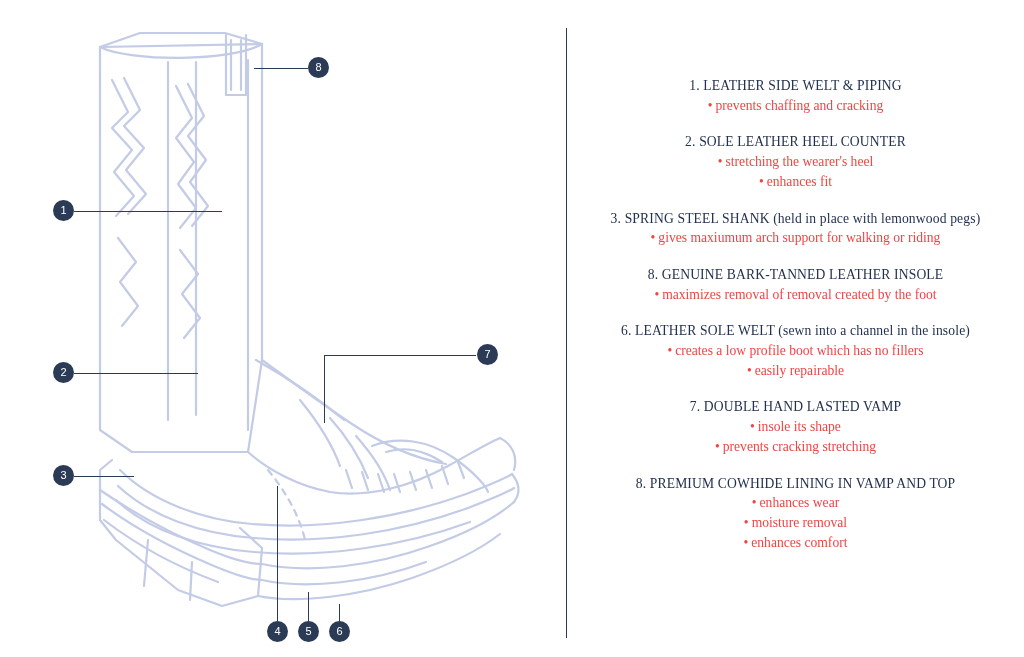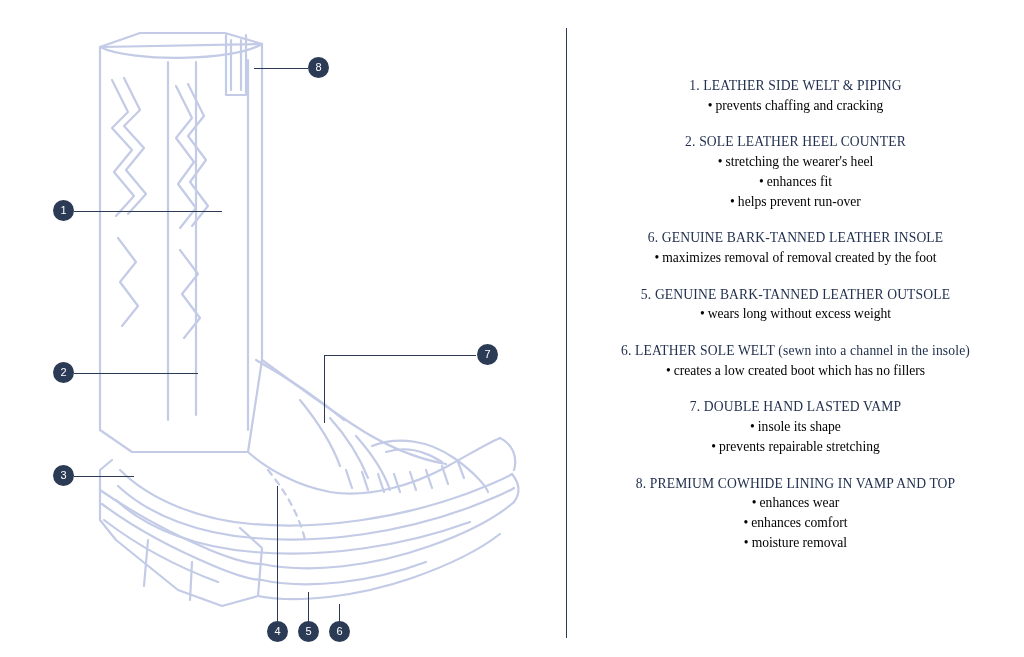--- a/index.html
+++ b/index.html
@@ -58,21 +58,21 @@
   .spec-heading {
     font-size: 13.6px;
     letter-spacing: 0.15px;
     line-height: 1.45;
     color: #22314f;
     white-space: nowrap;
   }
   .spec-bullet {
     font-size: 13.6px;
     line-height: 1.45;
-    color: #000000;
+    color: #ef4444;
     white-space: nowrap;
   }
   .spec-bullet .dot {
     margin-right: 3px;
   }
   
   .marker {
     position: absolute;
     width: 21px;
     height: 21px;
@@ -189,48 +189,46 @@
 
     <div class="spec-block">
       <div class="spec-heading">1. LEATHER SIDE WELT &amp; PIPING</div>
       <div class="spec-bullet"><span class="dot">•</span><span>prevents chaffing and cracking</span></div>
     </div>
 
     <div class="spec-block">
       <div class="spec-heading">2. SOLE LEATHER HEEL COUNTER</div>
       <div class="spec-bullet"><span class="dot">•</span><span>stretching the wearer's heel</span></div>
       <div class="spec-bullet"><span class="dot">•</span><span>enhances fit</span></div>
-      <div class="spec-bullet"><span class="dot">•</span><span>helps prevent run-over</span></div>
-    </div>
-
-    <div class="spec-block">
-    </div>
-
-    <div class="spec-block">
-      <div class="spec-heading">6. GENUINE BARK-TANNED LEATHER INSOLE</div>
+    </div>
+
+    <div class="spec-block">
+      <div class="spec-heading">3. SPRING STEEL SHANK (held in place with lemonwood pegs)</div>
+      <div class="spec-bullet"><span class="dot">•</span><span>gives maxiumum arch support for walking or riding</span></div>
+    </div>
+
+    <div class="spec-block">
+      <div class="spec-heading">8. GENUINE BARK-TANNED LEATHER INSOLE</div>
       <div class="spec-bullet"><span class="dot">•</span><span>maximizes removal of removal created by the foot</span></div>
     </div>
 
-    <div class="spec-block">
-      <div class="spec-heading">5. GENUINE BARK-TANNED LEATHER OUTSOLE</div>
-      <div class="spec-bullet"><span class="dot">•</span><span>wears long without excess weight</span></div>
-    </div>
 
     <div class="spec-block">
       <div class="spec-heading">6. LEATHER SOLE WELT (sewn into a channel in the insole)</div>
-      <div class="spec-bullet"><span class="dot">•</span><span>creates a low created boot which has no fillers</span></div>
+      <div class="spec-bullet"><span class="dot">•</span><span>creates a low profile boot which has no fillers</span></div>
+      <div class="spec-bullet"><span class="dot">•</span><span>easily repairable</span></div>
     </div>
 
     <div class="spec-block">
       <div class="spec-heading">7.  DOUBLE HAND LASTED VAMP</div>
       <div class="spec-bullet"><span class="dot">•</span><span>insole its shape</span></div>
-      <div class="spec-bullet"><span class="dot">•</span><span>prevents repairable stretching</span></div>
+      <div class="spec-bullet"><span class="dot">•</span><span>prevents cracking stretching</span></div>
     </div>
 
     <div class="spec-block">
       <div class="spec-heading">8. PREMIUM COWHIDE LINING IN VAMP AND TOP</div>
       <div class="spec-bullet"><span class="dot">•</span><span>enhances wear</span></div>
+      <div class="spec-bullet"><span class="dot">•</span><span>moisture removal</span></div>
       <div class="spec-bullet"><span class="dot">•</span><span>enhances comfort</span></div>
-      <div class="spec-bullet"><span class="dot">•</span><span>moisture removal</span></div>
     </div>
 
   </div>
 </div>
 
 </body></html>

